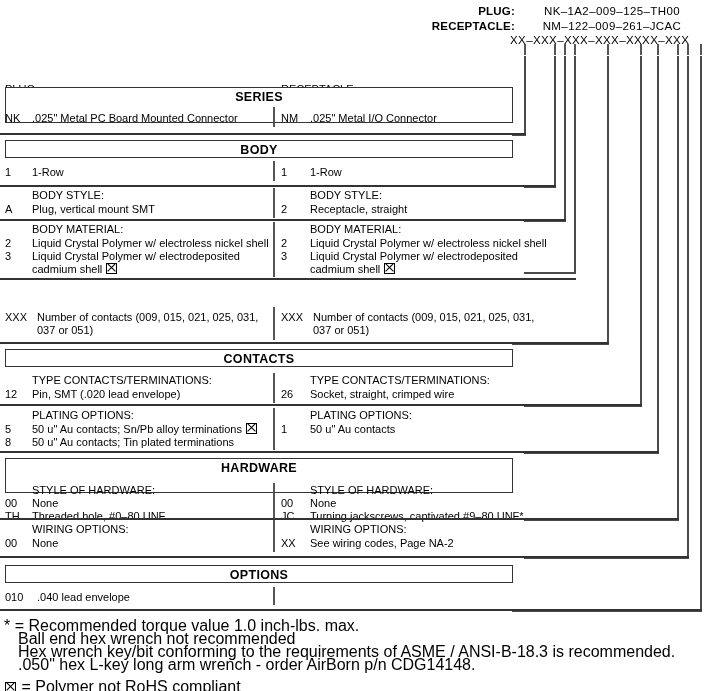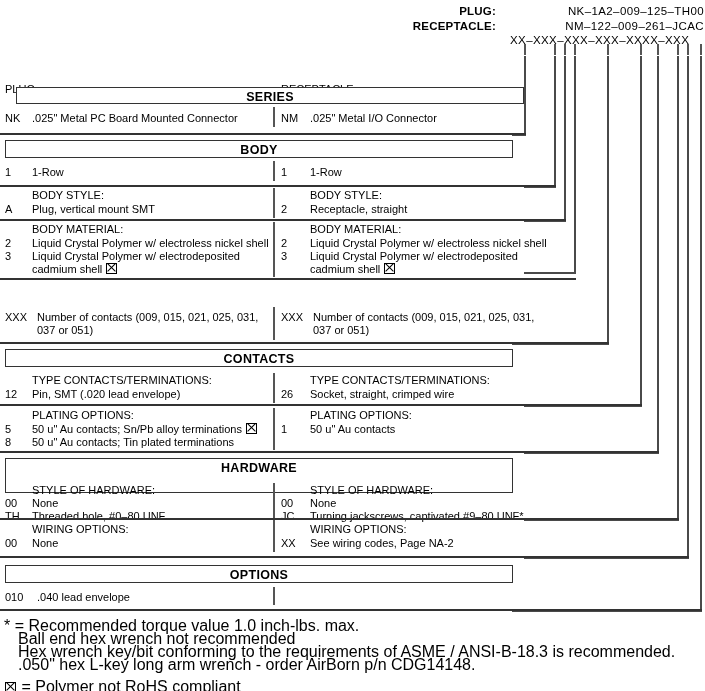--- a/index.html
+++ b/index.html
@@ -7,21 +7,21 @@
     width:705px;height:691px;position:relative;
     font-family:"Liberation Sans","DejaVu Sans",sans-serif;
     color:#000;-webkit-font-smoothing:none;
   }
   .page{position:absolute;left:0;top:0;width:705px;height:691px;overflow:hidden;}
 
   
   .pn{position:absolute;right:1px;top:4px;text-align:right;font-size:11.5px;line-height:14.5px;}
   .pn-row{white-space:nowrap;}
   .pn-lbl{font-weight:bold;letter-spacing:.2px;}
-  .pn-val{display:inline-block;text-align:right;width:184px;margin-left:24px;letter-spacing:.4px;}
+  .pn-val{display:inline-block;text-align:center;width:184px;margin-left:5px;letter-spacing:.4px;}
   .pn-mask{display:inline-block;text-align:left;width:194px;margin-left:10px;letter-spacing:.4px;}
 
   
   .ticks{position:absolute;left:0;top:44px;width:705px;height:12px;}
   .ticks i{position:absolute;top:0;width:2px;height:11px;background:#555;}
 
   
   .leaders i{position:absolute;width:1.5px;background:#4a4a4a;}
   .leaders b{position:absolute;height:1.5px;background:#4a4a4a;}
 
@@ -113,21 +113,21 @@
     <b style="left:524px;top:405px;width:118px"></b>
     <b style="left:524px;top:452px;width:135px"></b>
     <b style="left:524px;top:519px;width:155px"></b>
     <b style="left:524px;top:557px;width:165px"></b>
     <b style="left:512px;top:610px;width:190px"></b>
   </div>
 
   <div class="colhead" style="left:5px;top:71px">PLUG</div>
   <div class="colhead" style="left:281px;top:71px">RECEPTACLE</div>
 
-  <div class="secbar" style="left:16px;top:87px;width:508px;height:17px">SERIES</div>
+  <div class="secbar" style="left:5px;top:87px;width:508px;height:36px">SERIES</div>
   <div class="code" style="left:5px;top:112px">NK</div>
   <div class="txt" style="left:32px;top:112px">.025" Metal PC Board Mounted Connector</div>
   <div class="vdiv" style="left:273px;top:107px;height:20px"></div>
   <div class="code" style="left:281px;top:112px">NM</div>
   <div class="txt" style="left:310px;top:112px">.025" Metal I/O Connector</div>
   <div class="rule" style="left:0px;top:133px;width:526px"></div>
 
   <div class="secbar" style="left:5px;top:140px;width:508px;height:18px">BODY</div>
 
   <div class="code" style="left:5px;top:166px">1</div>

